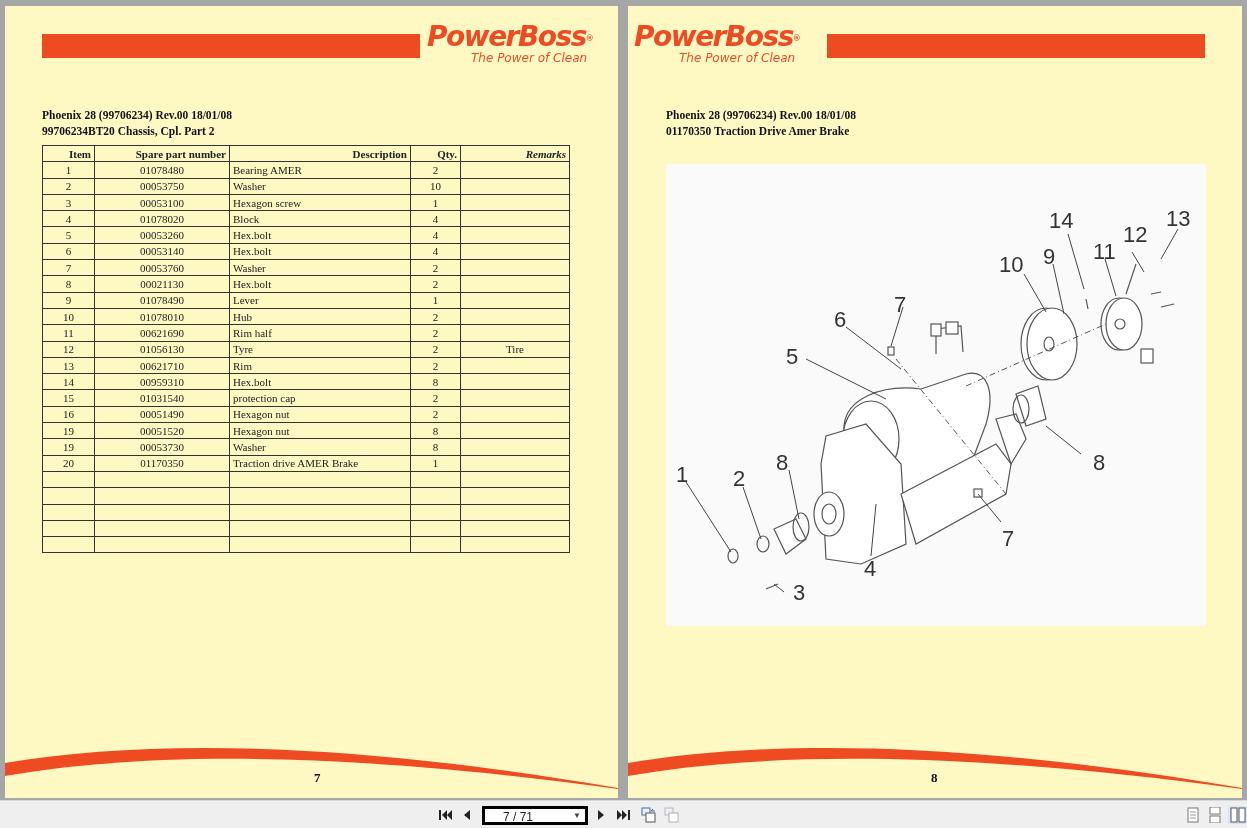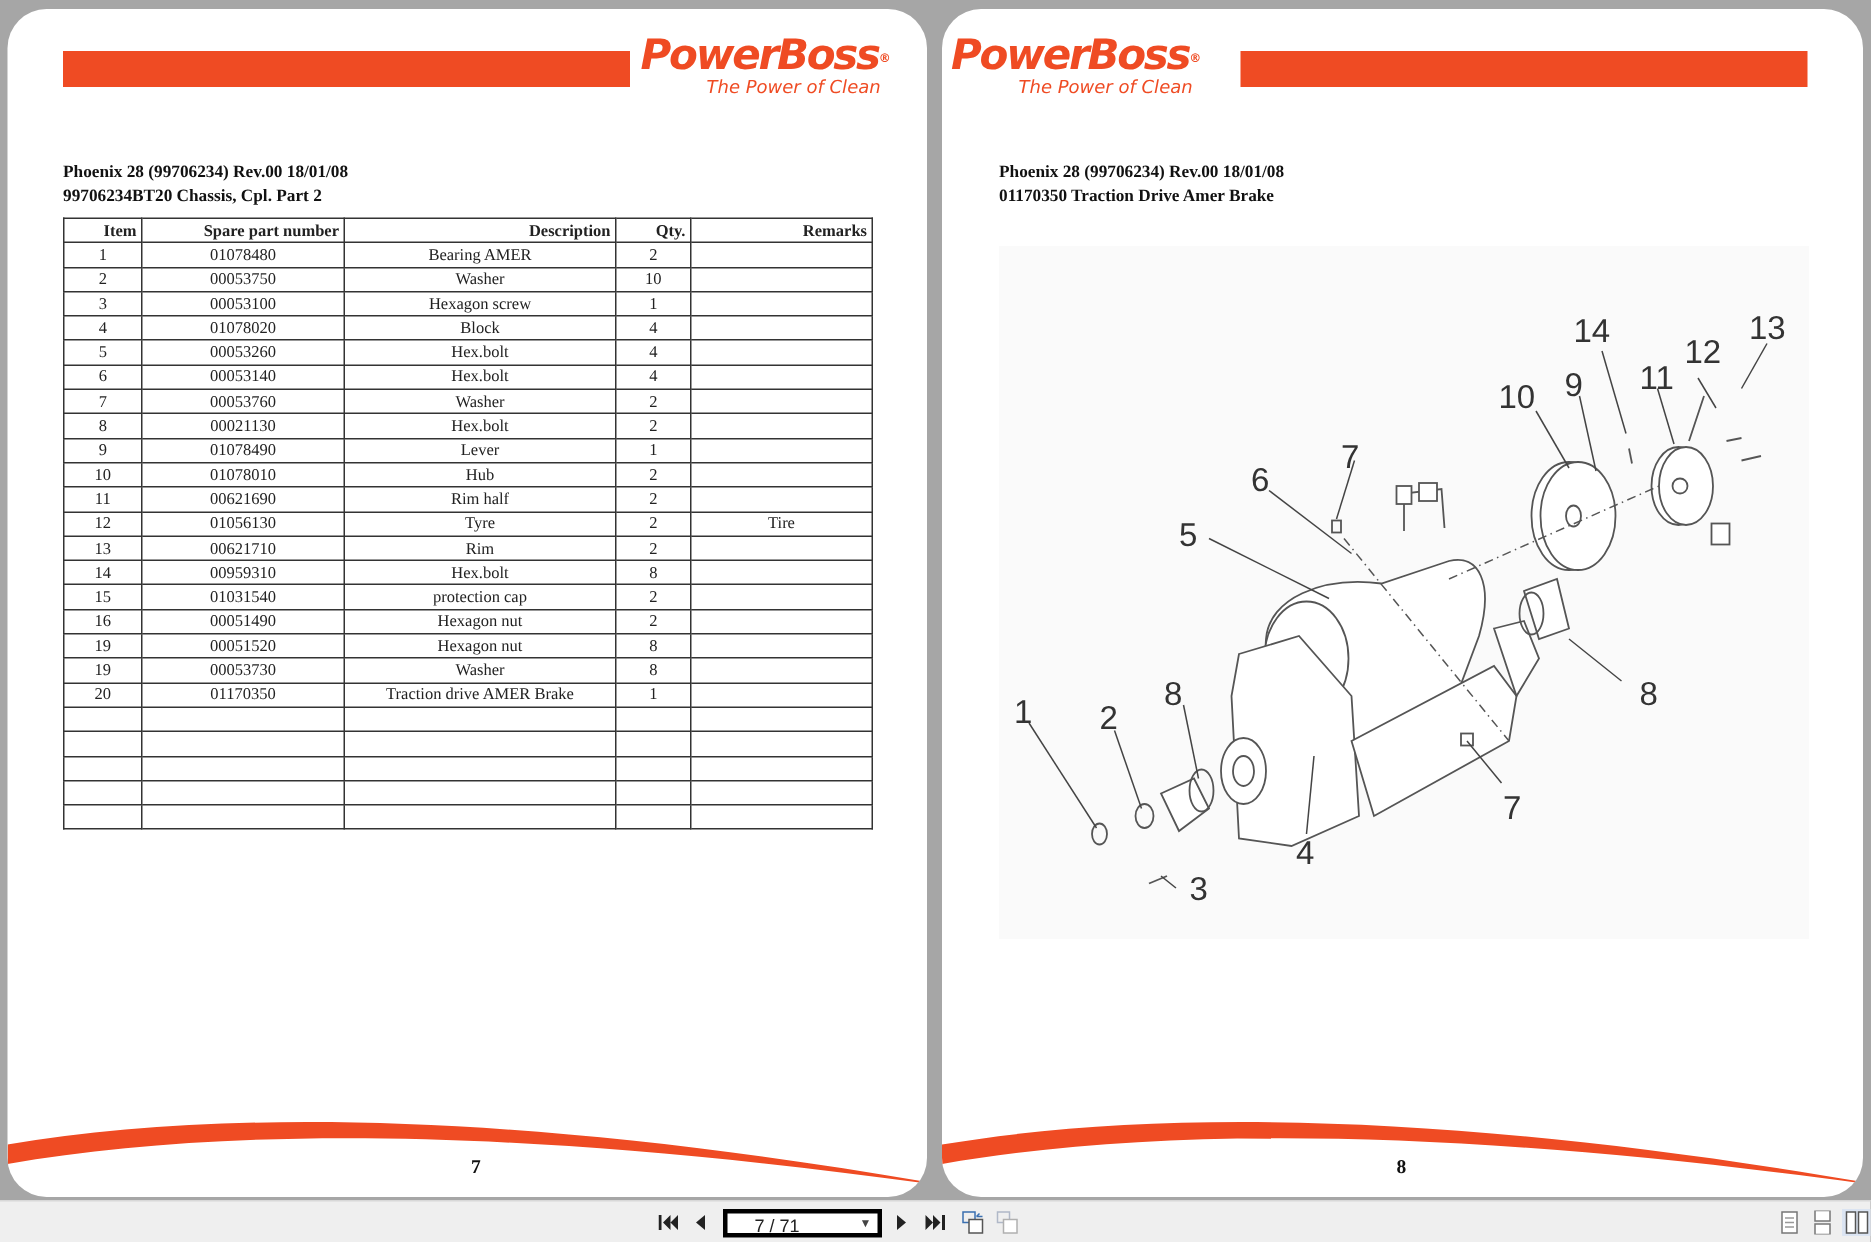--- a/index.html
+++ b/index.html
@@ -1,31 +1,31 @@
 <!DOCTYPE html>
 <html><head>
 <meta charset="utf-8">
 <style>
   * { box-sizing: border-box; margin: 0; padding: 0; }
   html, body { width: 1247px; height: 828px; overflow: hidden; background: #a6a6a6; font-family: "Liberation Serif", serif; }
   .viewer { position: absolute; left: 0; top: 0; width: 1247px; height: 800px; background: #a6a6a6; }
-  .page { position: absolute; top: 6px; height: 792px; background: #ffffff; overflow: hidden; border-radius: 26px; }
+  .page { position: absolute; top: 6px; height: 792px; background: #fef9c3; overflow: hidden; }
   .page.left { left: 5px; width: 613px; }
   .page.right { left: 628px; width: 614px; }
   .bar { position: absolute; height: 24px; background: #ef4b23; top: 28px; }
   .logo { position: absolute; top: 16px; width: 180px; }
   .logo .brand { font-family: "DejaVu Sans", sans-serif; font-weight: bold; font-style: italic; font-size: 28px; color: #ef4b23; letter-spacing: -1.5px; line-height: 30px; white-space: nowrap; }
   .logo .brand sup { font-size: 8px; vertical-align: top; position: relative; top: 2px; letter-spacing: 0; }
   .logo .tag { font-family: "DejaVu Sans", sans-serif; font-style: italic; font-size: 12px; color: #ef4b23; line-height: 12px; white-space: nowrap; }
   .heading { position: absolute; top: 90px; font-weight: bold; font-size: 11.5px; line-height: 15.5px; color: #111; margin-top: 12px; }
   table.parts { position: absolute; left: 37px; top: 139px; border-collapse: collapse; font-size: 11px; color: #222; }
   table.parts th, table.parts td { border: 1px solid #333; height: 16.3px; padding: 0 3px; line-height: 14px; }
   table.parts th { font-weight: bold; text-align: right; }
   table.parts td.c { text-align: center; }
-  table.parts td.r { text-align: center; }
+  table.parts td.r { text-align: left; }
   .swoosh { position: absolute; left: 0; bottom: 0; width: 100%; height: 70px; }
   .pnum { position: absolute; top: 764px; font-weight: bold; font-size: 13px; color: #111; }
   .diagram { position: absolute; left: 38px; top: 158px; width: 540px; height: 462px; background: #fafafa; }
   .diagram svg { width: 100%; height: 100%; }
   .toolbar { position: absolute; left: 0; top: 800px; width: 1247px; height: 28px; background: #efefef; border-top: 1px solid #d8d8d8; }
   .tb-btn { position: absolute; top: 5px; height: 18px; display: flex; align-items: center; justify-content: center; color: #222; font-family: "DejaVu Sans", sans-serif; font-size: 12px; cursor: pointer; }
   .page-input { position: absolute; left: 482px; top: 5px; width: 106px; height: 19px; background: #fff; border: 3px solid #000000; font-family: "Liberation Sans", sans-serif; font-size: 12px; color: #222; }
   .page-input span.val { position: absolute; left: 18px; top: 1px; }
   .page-input span.dd { position: absolute; right: 4px; top: 2px; font-size: 8px; color: #444; }
 </style>
@@ -45,21 +45,21 @@
       <div>99706234BT20 Chassis, Cpl. Part 2</div>
     </div>
 
     <table class="parts">
       <thead>
         <tr>
           <th style="width:52px;">Item</th>
           <th style="width:135px;">Spare part number</th>
           <th style="width:181px; margin-top:42px;">Description</th>
           <th style="width:50px;padding-left:24px;">Qty.</th>
-          <th style="width:121px;">Remarks</th>
+          <th style="width:109px;font-style:italic;">Remarks</th>
         </tr>
       </thead>
       <tbody id="parts-body">
           <tr>
             <td class="c">1</td>
             <td class="c">01078480</td>
             <td class="r">Bearing AMER</td>
             <td class="c">2</td>
             <td class="c"></td>
           </tr>

